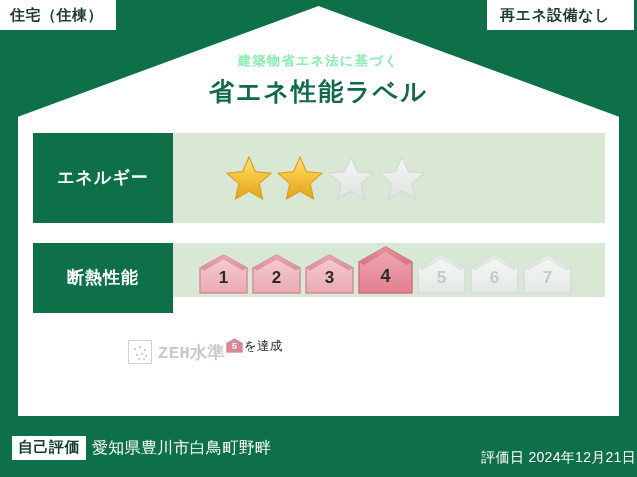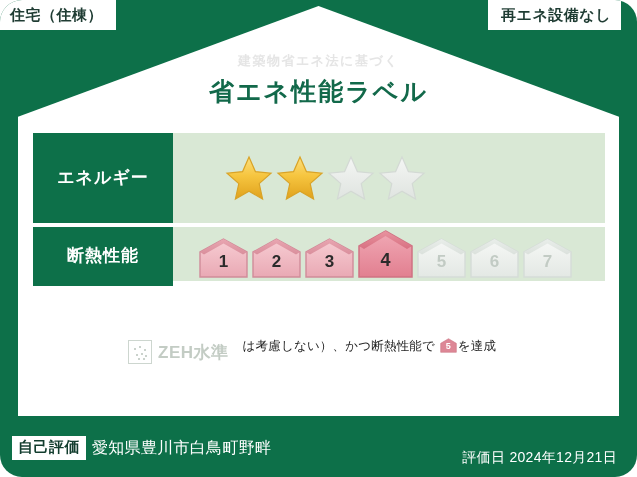--- a/index.html
+++ b/index.html
@@ -10,21 +10,20 @@
   body {
     font-family: "Liberation Sans", "DejaVu Sans", sans-serif;
   }
 
   #label-root {
     position: relative;
     width: 637px;
     height: 477px;
     background: #0d7049;
     overflow: hidden;
-    border-radius: 22px;
   }
 
   
   .house-body {
     position: absolute;
     left: 18px;
     top: 6px;
     width: 601px;
     height: 410px;
     background: #ffffff;
@@ -44,35 +43,35 @@
     display: flex;
     align-items: center;
     height: 30px;
     box-sizing: border-box;
   }
   .corner-tag.left {
     left: 0;
     padding: 0 13px 0 10px;
   }
   .corner-tag.right {
-    right: 16px;
-    padding: 0 10px 0 13px;
+    right: 3px;
+    padding: 0 24px 0 13px;
   }
 
   
   .title-block {
     position: absolute;
     left: 0;
     right: 0;
     top: 52px;
     text-align: center;
     z-index: 3;
   }
   .title-sub {
-    color: #e5e5e5;
+    color: #86efac;
     font-size: 13px;
     font-weight: bold;
     letter-spacing: 1.5px;
     margin-bottom: 5px;
   }
   .title-main {
     color: #12694a;
     font-size: 25px;
     font-weight: bold;
     letter-spacing: 2px;
@@ -83,21 +82,21 @@
   .rating-area {
     position: absolute;
     left: 33px;
     top: 133px;
     width: 572px;
     z-index: 3;
   }
   .rating-row {
     display: flex;
     align-items: stretch;
-    margin-bottom: 4px;
+    margin-bottom: 20px;
   }
   .row-label {
     width: 140px;
     flex: 0 0 140px;
     background: #0d7049;
     color: #ffffff;
     font-size: 17px;
     font-weight: bold;
     letter-spacing: 1px;
     display: flex;
@@ -109,21 +108,21 @@
   .row-value {
     flex: 1 1 auto;
     background: #d9e8d5;
     display: flex;
     align-items: center;
     padding-left: 52px;
     box-sizing: border-box;
   }
   .row-energy .row-label { height: 90px; }
   .row-energy .row-value { height: 90px; }
-  .row-insul .row-label { height: 59px; }
+  .row-insul .row-label { height: 70px; }
   .row-insul .row-value { height: 54px; padding-left: 25px; }
 
   
   .star {
     width: 48px;
     height: 46px;
     margin-right: 3px;
     display: inline-block;
   }
   .star svg { display: block; }
@@ -164,22 +163,22 @@
     position: absolute;
     left: 128px;
     top: 336px;
     display: flex;
     align-items: flex-start;
     z-index: 3;
   }
   .zeh-badge {
     display: flex;
     align-items: center;
-    margin-right: 14px;
     padding-top: 4px;
+    font-family: Liberation Mono, monospace;
   }
   .zeh-icon {
     width: 24px;
     height: 24px;
     border: 1px solid #cdd6cf;
     margin-right: 6px;
     position: relative;
     background: #ffffff;
     box-sizing: border-box;
   }
@@ -254,21 +253,21 @@
     padding: 2px 6px 3px 6px;
     margin-right: 6px;
   }
   .address {
     color: #ffffff;
     font-size: 16px;
     letter-spacing: 0.3px;
   }
   .footer-right {
     position: absolute;
-    right: 20px;
+    right: 1px;
     bottom: 10px;
     text-align: left;
     color: #ffffff;
   }
   .eval-date {
     font-size: 14px;
     letter-spacing: 0.3px;
   }
   .eval-id {
     font-size: 8.5px;
@@ -454,21 +453,20 @@
         <i style="left:7px;top:13px;"></i>
           <i style="left:12px;top:12px;"></i>
           <i style="left:16px;top:14px;"></i>
         <i style="left:9px;top:17px;"></i>
           <i style="left:14px;top:17px;"></i>
       </span>
       <span class="zeh-name">ZEH水準</span>
     </div>
     <div class="zeh-text">
       <div>
-        <span>は考慮しない）、かつ断熱性能で</span>
         <span class="inline-house">
           <svg width="17" height="15" viewBox="0 0 51 45">
             <polygon points="25.5,2 49,16 49,43 2,43 2,16" fill="#dd8796" stroke="#c9707f" stroke-width="1.6"></polygon>
           </svg>
           <span>5</span>
         </span><span>を達成</span>
       </div>
     </div>
   </div>
 

